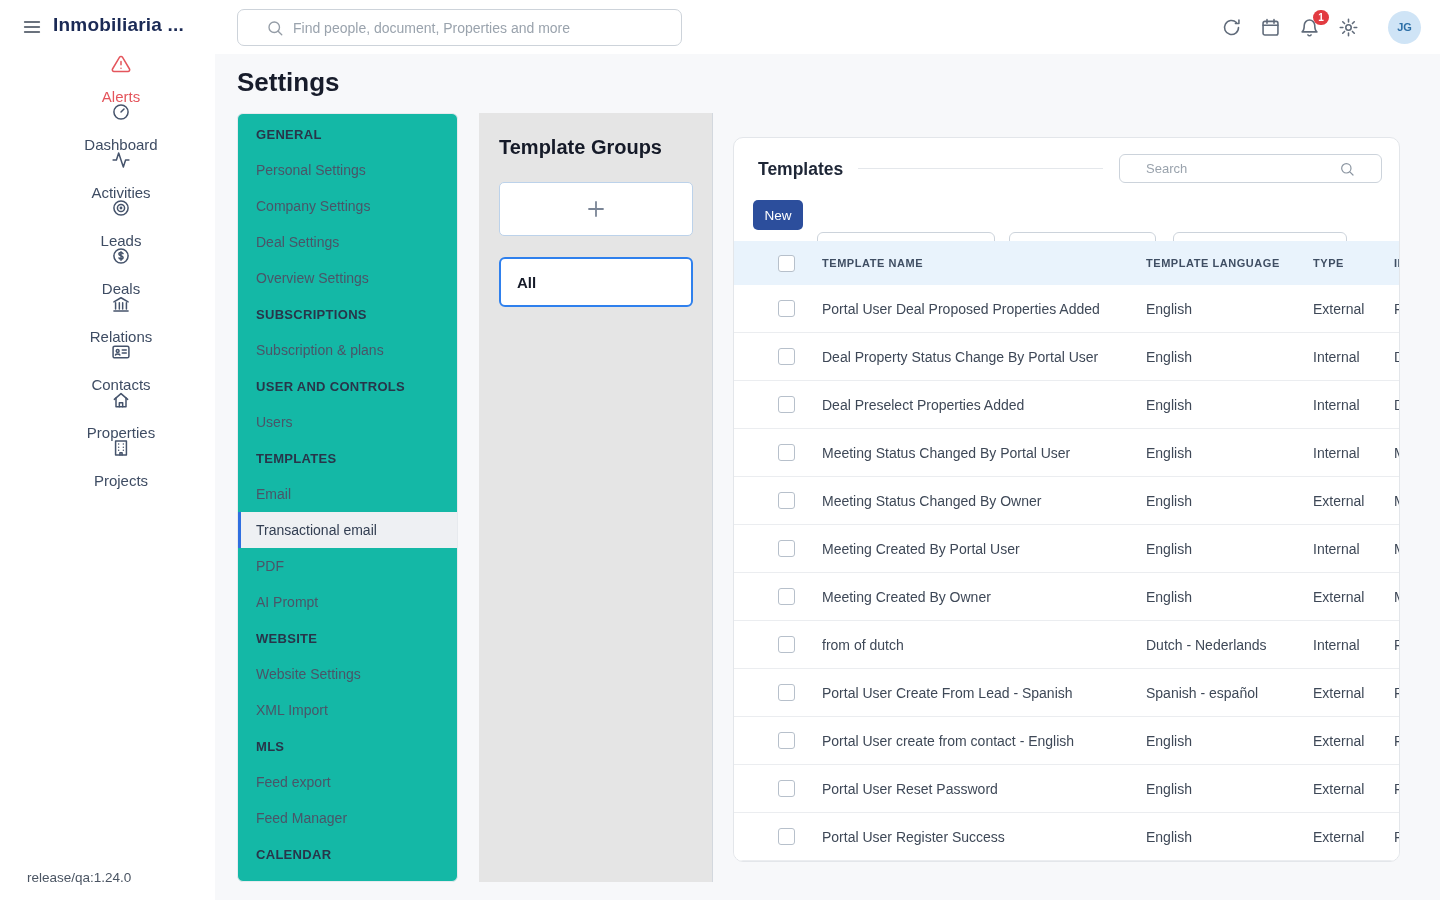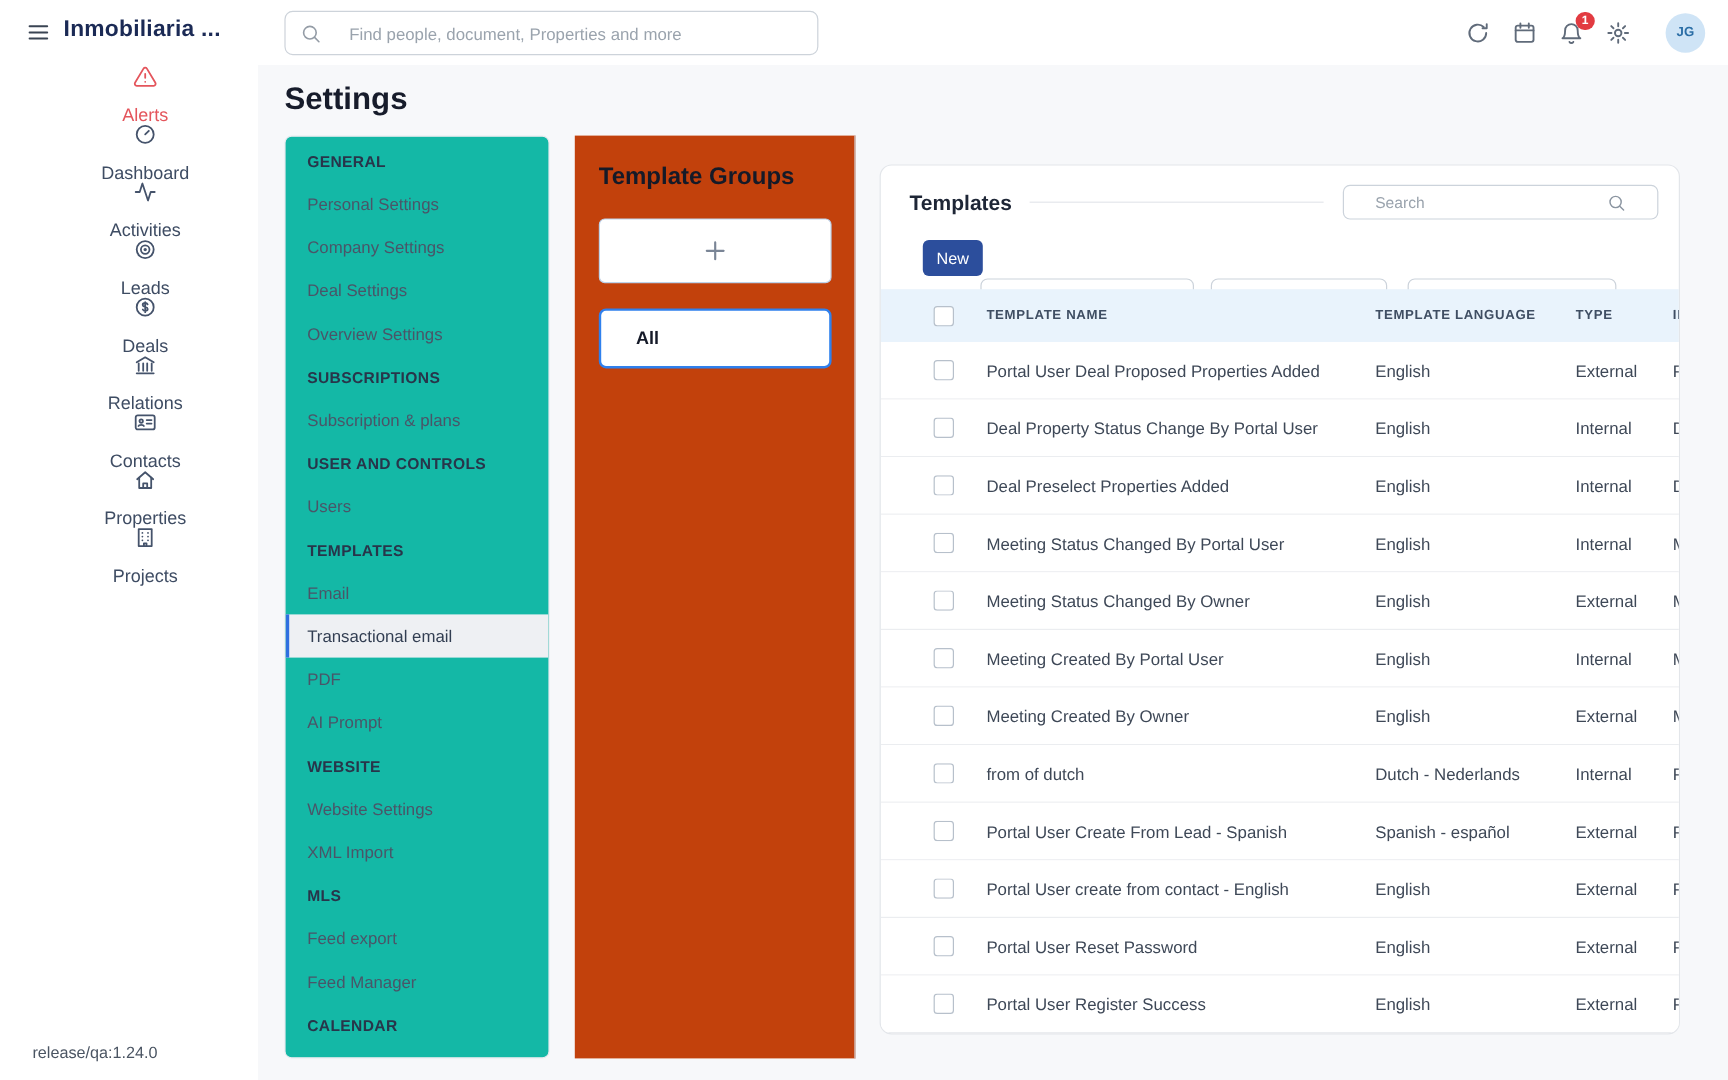--- a/index.html
+++ b/index.html
@@ -7,21 +7,21 @@
   body{font-family:"Liberation Sans",sans-serif;}
   #app{position:relative;width:1440px;height:900px;background:#fff;overflow:hidden;}
 
   [data-icon]{display:inline-flex;}
   [data-icon] svg{width:100%;height:100%;display:block;}
 
   
   .topbar{position:absolute;left:0;top:0;width:100%;height:54px;background:#fff;z-index:5;}
   .hamburger{position:absolute;left:21px;top:16px;width:22px;height:22px;color:#3a4453;cursor:pointer;}
   .app-title{position:absolute;left:53px;top:14px;font-size:19px;font-weight:700;color:#1b2a55;letter-spacing:.2px;white-space:nowrap;}
-  .global-search{position:absolute;left:237px;top:9px;width:445px;height:37px;border:1px solid #cdd3da;border-radius:7px;background:#fff;display:flex;align-items:center;padding:0 12px;gap:23px;}
+  .global-search{position:absolute;left:237px;top:9px;width:445px;height:37px;border:1px solid #cdd3da;border-radius:7px;background:#fff;display:flex;align-items:center;padding:0 28px;gap:9px;}
   .search-ic{width:18px;height:18px;color:#949ca6;flex:none;}
   .gs-input{border:none;outline:none;flex:1;font-size:14px;color:#374151;font-family:inherit;background:transparent;}
   .gs-input::placeholder{color:#9aa3ad;}
   .header-right{position:absolute;right:19px;top:0;height:54px;display:flex;align-items:center;gap:18px;}
   .hicon{width:21px;height:21px;color:#606b7a;position:relative;cursor:pointer;}
   .bell-svg{position:absolute;inset:0;}
   .badge{position:absolute;top:-7px;right:-9px;background:#e23b41;color:#fff;font-size:10px;font-weight:700;min-width:16px;height:15px;border-radius:8px;display:flex;align-items:center;justify-content:center;padding:0 4px;}
   .avatar{width:33px;height:33px;border-radius:50%;background:#cfe4f6;color:#2b6ea6;font-size:11px;font-weight:700;display:flex;align-items:center;justify-content:center;cursor:pointer;margin-left:11px;}
 
   
@@ -36,35 +36,35 @@
   .content{position:absolute;left:215px;top:54px;width:1225px;height:846px;background:#f7f8fa;}
   .page-title{position:absolute;left:22px;top:13px;font-size:26px;font-weight:700;color:#171c2b;}
 
   
   .settings-nav{position:absolute;left:22px;top:59px;width:221px;height:769px;background:#14b8a6;border:1px solid #e7eaee;border-radius:6px;overflow:hidden;padding-top:2px;}
   .nav-header{height:36px;display:flex;align-items:center;padding:0 18px;font-size:13px;font-weight:700;color:#28354a;letter-spacing:.3px;}
   .nav-item{height:36px;display:flex;align-items:center;padding:0 18px;font-size:14px;color:#4a5568;cursor:pointer;}
   .nav-item.selected{background:#eef0f3;border-left:3px solid #2f6fe0;padding-left:15px;color:#323e52;}
 
   
-  .groups-panel{position:absolute;left:264px;top:59px;width:234px;height:769px;background:#c2410c;border-right:1px solid #d3d8de;}
+  .groups-panel{position:absolute;left:264px;top:59px;width:234px;height:769px;background:#e5e5e5;border-right:1px solid #d3d8de;}
   .groups-title{position:absolute;left:20px;top:23px;font-size:20px;font-weight:700;color:#151a28;white-space:nowrap;}
   .add-card{position:absolute;left:20px;top:69px;width:194px;height:54px;border:1px solid #bcd2ea;border-radius:5px;background:#fff;display:flex;align-items:center;justify-content:center;cursor:pointer;}
   .plus-ic{width:24px;height:24px;color:#7a8596;}
-  .group-card{position:absolute;left:20px;top:144px;width:194px;height:50px;border:2px solid #2f80ed;border-radius:6px;background:#fff;display:flex;align-items:center;padding-left:29px;font-size:15px;font-weight:700;color:#151a28;cursor:pointer;}
+  .group-card{position:absolute;left:20px;top:144px;width:194px;height:50px;border:2px solid #2f80ed;border-radius:6px;background:#fff;display:flex;align-items:center;padding-left:16px;font-size:15px;font-weight:700;color:#151a28;cursor:pointer;}
 
   
   .templates-card{position:absolute;left:518px;top:83px;width:667px;height:725px;background:#fff;border:1px solid #e3e6ea;border-radius:10px;overflow:hidden;}
   .tpl-title{position:absolute;left:24px;top:21px;font-size:17.5px;font-weight:700;color:#1e2636;}
   .tpl-divider{position:absolute;left:124px;top:30px;width:245px;height:1px;background:#e4e7eb;}
   .tpl-search{position:absolute;left:385px;top:16px;width:263px;height:29px;border:1px solid #ccd3db;border-radius:6px;display:flex;align-items:center;padding:0 26px;gap:8px;background:#fff;}
   .tpl-search input{border:none;outline:none;flex:1;font-size:13px;color:#374151;font-family:inherit;background:transparent;}
   .tpl-search input::placeholder{color:#9aa3ad;}
   .tpl-search-ic{width:16px;height:16px;color:#8b95a1;flex:none;}
-  .new-btn{position:absolute;left:35px;top:62px;width:50px;height:30px;background:#2c4e9c;color:#fff;border:none;border-radius:5px;font-size:13.5px;font-family:inherit;cursor:pointer;}
+  .new-btn{position:absolute;left:19px;top:62px;width:50px;height:30px;background:#2c4e9c;color:#fff;border:none;border-radius:5px;font-size:13.5px;font-family:inherit;cursor:pointer;}
   .filters{position:absolute;left:0;top:62px;width:100%;height:30px;margin-top:32px;}
   .dropdown{position:absolute;top:0;height:30px;border:1px solid #ccd3db;border-radius:6px;background:#fff;display:flex;align-items:center;justify-content:space-between;padding:0 10px 0 12px;font-size:13.5px;color:#4b5768;cursor:pointer;}
   .dd0{left:83px;width:178px;}
   .dd1{left:275px;width:147px;}
   .dd2{left:439px;width:174px;}
   .chev{width:14px;height:14px;color:#6e7989;flex:none;}
 
   
   .table{position:absolute;left:0;top:103px;width:790px;}
   .thead,.trow{display:grid;grid-template-columns:88px 324px 167px 81px 130px;align-items:center;}

